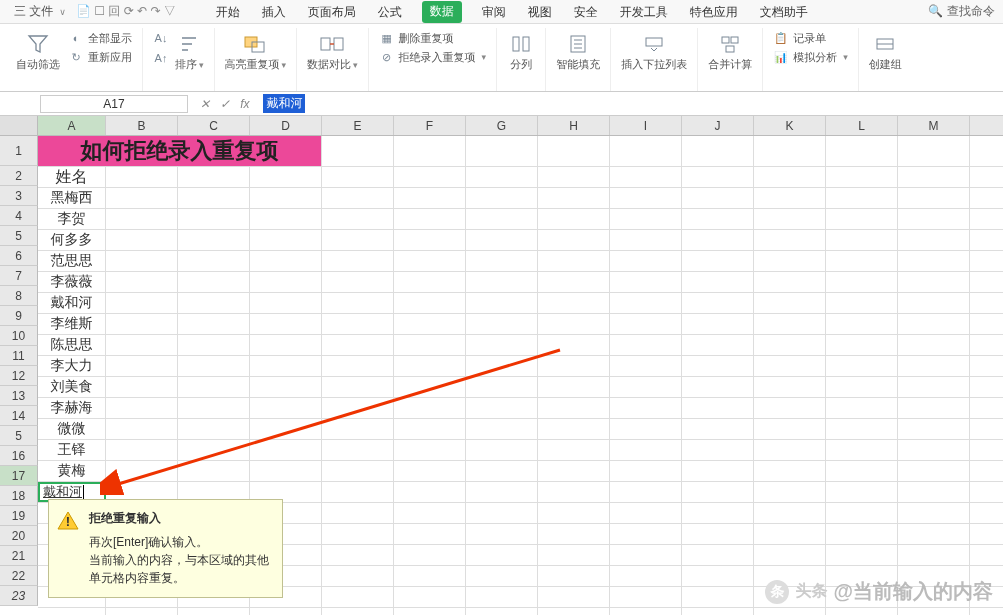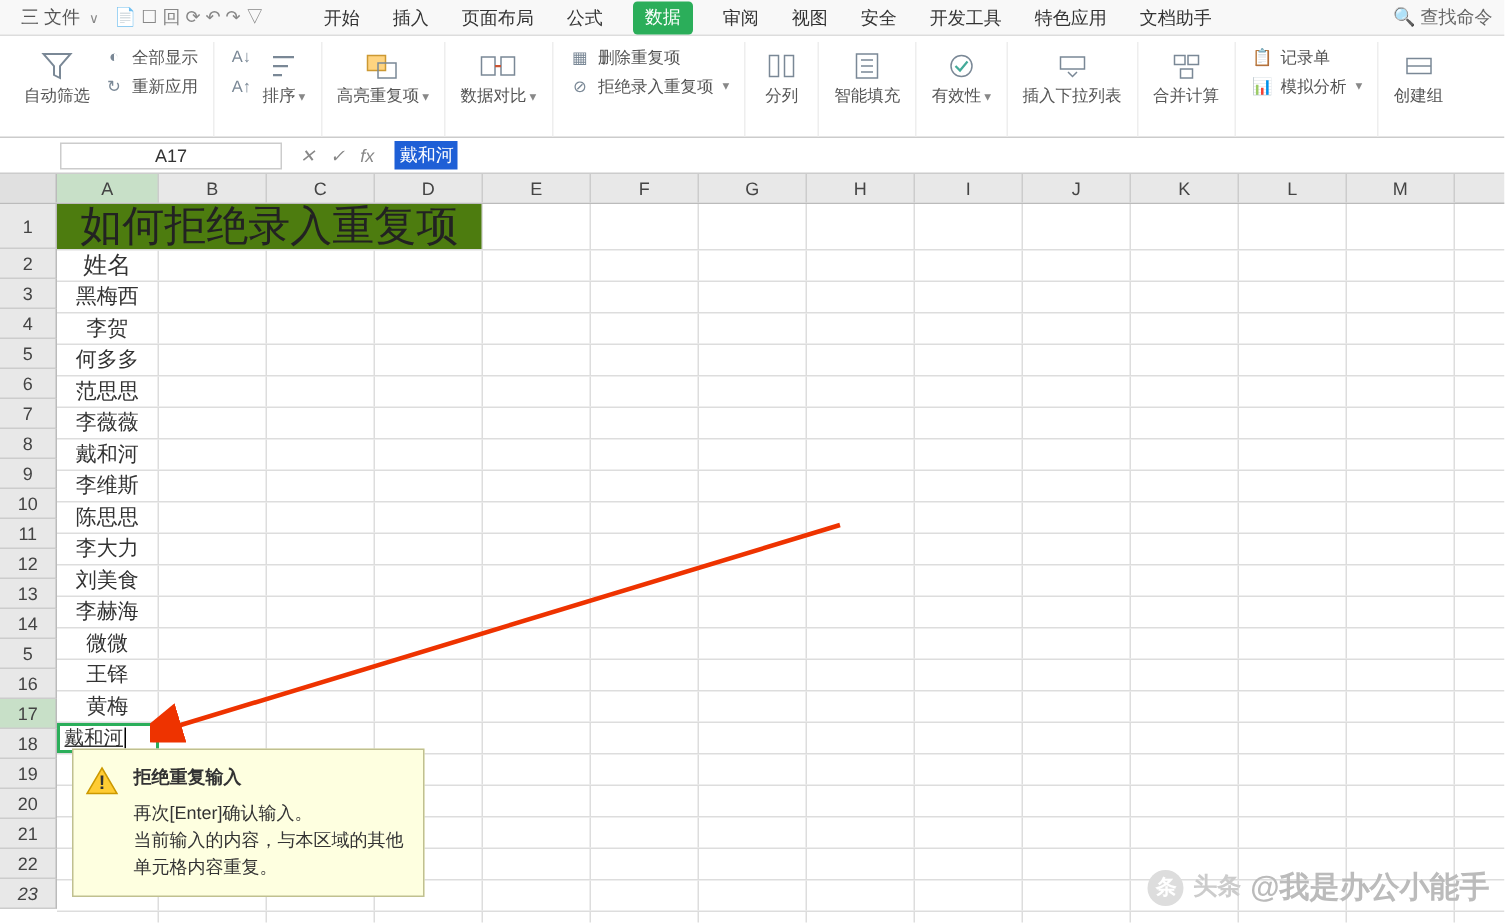--- a/index.html
+++ b/index.html
@@ -45,21 +45,21 @@
     .grid-body { display: flex; }
     .row-headers { display: flex; flex-direction: column; width: 38px; }
     .row-h { border-bottom: 1px solid #ccc; border-right: 1px solid #bbb; text-align: center; font-size: 12px; color: #444; background: #e8e8e8; display: flex; align-items: center; justify-content: center; }
     .row-h.active { background: #c8e0c8; }
     .row-1 { height: 30px; } .row-def { height: 20px; }
     
     .cells { position: relative; flex: 1; background: #fff; }
     .cell-row { display: flex; border-bottom: 1px solid #ddd; }
     .cell { border-right: 1px solid #ddd; display: flex; align-items: center; padding: 0 4px; font-size: 13px; color: #333; position: relative; }
     .cell-row.r1 .cell { height: 30px; } .cell-row .cell { height: 20px; }
-    .title-cell { background: #4d7c0f; font-size: 28px; font-family: SimSun, serif; font-weight: normal; color: #222; justify-content: center; }
+    .title-cell { background: #ec4899; font-size: 22px; font-family: SimSun, serif; font-weight: bold; color: #222; justify-content: center; }
     .header-cell { font-size: 16px; font-family: SimSun, serif; text-align: center; justify-content: center; }
     .name-cell { font-size: 14px; font-family: SimSun, serif; justify-content: center; }
     .editing-cell { border: 2px solid #2bae5a !important; background: #fff; font-size: 13px; font-family: SimSun, serif; text-decoration: underline; padding: 0 3px; }
     
     
     .tooltip-warn { position: absolute; left: 48px; top: 499px; width: 235px; background: #feffe0; border: 1px solid #c0c090; padding: 10px 12px 10px 40px; font-size: 12px; color: #333; z-index: 30; }
     .tooltip-warn .warn-ico { position: absolute; left: 8px; top: 10px; width: 22px; height: 22px; }
     .tooltip-warn .t-title { font-weight: bold; margin-bottom: 6px; }
     .tooltip-warn .t-body { line-height: 18px; }
     
@@ -185,31 +185,20 @@
   </div>
   <div class="rib-group">
     <div class="rib-big">
       <span class="ico">
           <svg width="22" height="20" viewBox="0 0 22 20">
             <rect x="4" y="2" width="14" height="16" fill="none" stroke="#7a8896"></rect>
             <path d="M7 6h8M7 10h8M7 14h8" stroke="#7a8896"></path>
           </svg>
         </span>
       <span class="lbl">智能填充</span>
-    </div>
-  </div>
-  <div class="rib-group">
-    <div class="rib-big">
-      <span class="ico">
-          <svg width="22" height="20" viewBox="0 0 22 20">
-            <circle cx="11" cy="10" r="7" fill="none" stroke="#7a8896"></circle>
-            <path d="M7 10l3 3 5-6" stroke="#4a9" stroke-width="1.5" fill="none"></path>
-          </svg>
-        </span>
-      <span class="lbl"><span>有效性</span><span class="dd">▾</span></span>
     </div>
   </div>
   <div class="rib-group">
     <div class="rib-big">
       <span class="ico">
           <svg width="22" height="20" viewBox="0 0 22 20">
             <rect x="3" y="4" width="16" height="8" fill="none" stroke="#7a8896"></rect>
             <path d="M8 14l3 3 3-3" stroke="#7a8896" fill="none"></path>
           </svg>
         </span>
@@ -674,14 +663,14 @@
   <div class="t-title">拒绝重复输入</div>
   <div class="t-body">
     <div>再次[Enter]确认输入。</div>
     <div>当前输入的内容，与本区域的其他单元格内容重复。</div>
   </div>
 </div>
 
 <div class="watermark">
   <span class="wm-ico">条</span>
   <span style="font-size:16px;color:#ccc;">头条</span>
-  <span>@我是办公小能手</span>
+  <span>@当前输入的内容</span>
 </div>
 
 </body></html>

